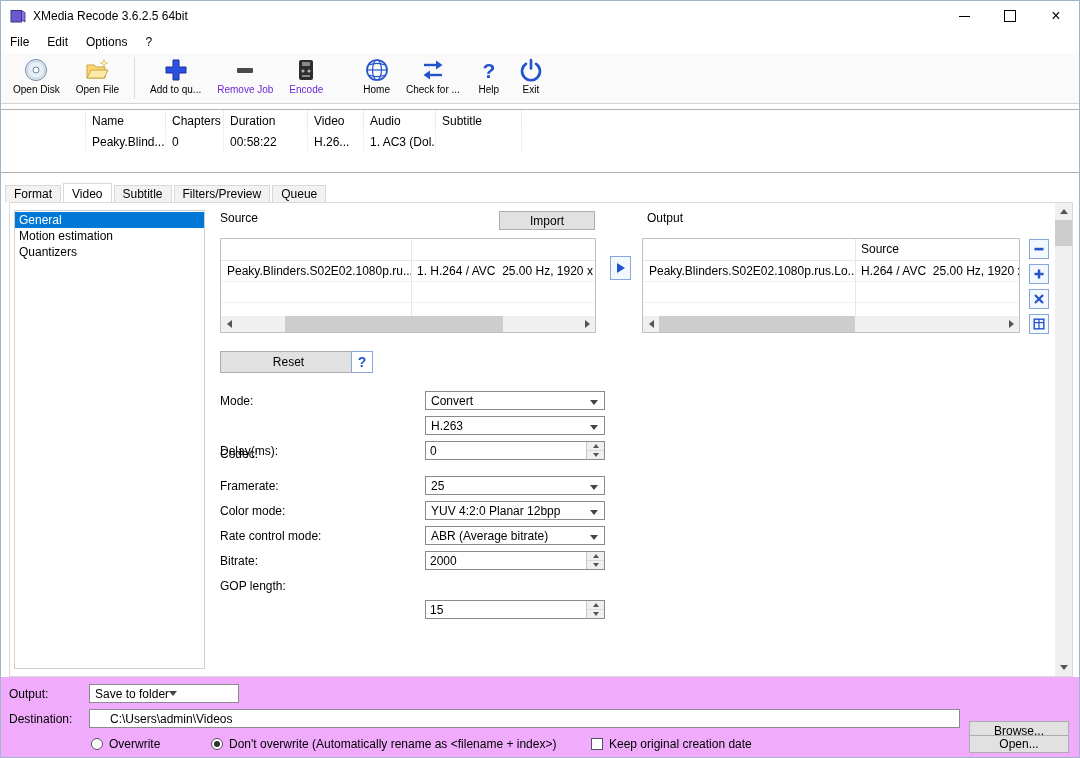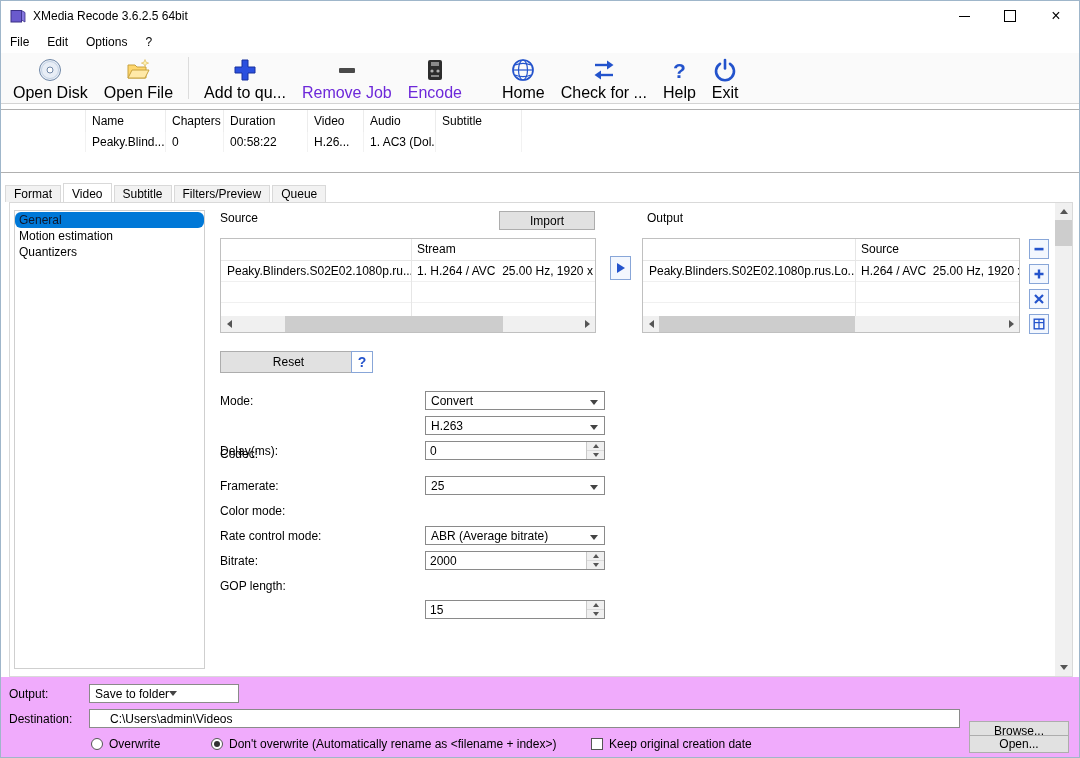--- a/index.html
+++ b/index.html
@@ -14,41 +14,41 @@
   .min-glyph{width:11px;height:1px;background:#000;}
   .max-glyph{width:10px;height:10px;border:1px solid #000;}
   .close-glyph{font-size:16px;line-height:1;}
   
   .menubar{position:absolute;left:0;top:30px;width:100%;height:22px;background:#fff;display:flex;align-items:center;}
   .menu-item{padding:3px 9px;white-space:nowrap;}
   
   .toolbar{position:absolute;left:0;top:52px;width:100%;height:51px;background:#fafafa;border-bottom:1px solid #d4d4d4;display:flex;align-items:flex-start;padding:3px 0 0 4px;box-sizing:border-box;}
   .tb-btn{display:flex;flex-direction:column;align-items:center;padding:1px 8px 0 8px;}
   .tb-icon{width:26px;height:26px;display:flex;align-items:center;justify-content:center;}
-  .tb-label{margin-top:1px;font-size:16px;white-space:nowrap;}
+  .tb-label{margin-top:1px;font-size:10px;white-space:nowrap;}
   .tb-btn.disabled .tb-label{color:#6d28d9;}
   .tb-sep{width:1px;height:42px;background:#dcdcdc;margin:1px 7px 0 7px;}
   .tb-gap{width:24px;}
   .help-glyph{font-size:21px;font-weight:bold;color:#2353cc;line-height:1;}
   
   .job-panel{position:absolute;left:0;top:108px;width:1080px;height:64px;background:#fff;border-top:1px solid #b0b0b0;border-bottom:1px solid #b0b0b0;box-sizing:border-box;}
   .job-header{display:flex;height:22px;}
   .job-hcell{box-sizing:border-box;padding:4px 4px 0 6px;border-right:1px solid #ececec;height:100%;white-space:nowrap;overflow:hidden;}
   .job-row{display:flex;height:20px;}
   .job-cell{box-sizing:border-box;padding:3px 4px 0 6px;border-right:1px solid #f2f2f2;height:100%;white-space:nowrap;overflow:hidden;}
   .jc0{width:85px;} .jc1{width:80px;} .jc2{width:58px;} .jc3{width:84px;} .jc4{width:56px;} .jc5{width:72px;} .jc6{width:86px;}
   
   .tabs{position:absolute;left:4px;top:184px;display:flex;z-index:5;}
   .tab{box-sizing:border-box;height:17px;padding:1px 8px 0 8px;border:1px solid #d9d9d9;border-bottom:none;background:#f2f2f2;margin-right:2px;white-space:nowrap;}
   .tab.active{background:#fff;height:19px;margin-top:-2px;padding-top:3px;position:relative;z-index:6;}
   
   .main-panel{position:absolute;left:8px;top:201px;width:1064px;height:475px;background:#fff;border:1px solid #d9d9d9;box-sizing:border-box;}
   .cat-list{position:absolute;left:4px;top:7px;width:191px;height:459px;background:#fff;border:1px solid #cfcfcf;padding-top:1px;box-sizing:border-box;}
   .cat-item{height:16px;line-height:16px;padding-left:4px;white-space:nowrap;}
-  .cat-item.selected{background:#0078d7;color:#0f172a;border-radius:6px;}
+  .cat-item.selected{background:#0078d7;color:#ffffff;}
   .panel-label{position:absolute;height:16px;line-height:16px;white-space:nowrap;}
   .btn{display:flex;align-items:center;justify-content:center;background:#e1e1e1;border:1px solid #adadad;font-size:12px;box-sizing:border-box;white-space:nowrap;}
   .import-btn{position:absolute;left:489px;top:8px;width:96px;height:19px;}
   
   .stream-table{position:absolute;background:#fff;border:1px solid #c0c0c0;box-sizing:border-box;overflow:hidden;}
   .st-src{left:210px;top:35px;width:376px;height:95px;}
   .st-out{left:632px;top:35px;width:378px;height:95px;}
   .st-header{display:flex;height:21px;border-bottom:1px solid #e6e6e6;}
   .st-hcell{box-sizing:border-box;padding:3px 6px 0 6px;white-space:pre;overflow:hidden;}
   .st-row{display:flex;height:20px;border-bottom:1px solid #f0f0f0;}
@@ -261,21 +261,20 @@
       <div class="cat-item">Quantizers</div>
     </div>
 
     <div class="panel-label" style="left:210px;top:7px;">Source</div>
     <div class="btn import-btn">Import</div>
     <div class="panel-label" style="left:637px;top:7px;">Output</div>
 
     <div class="stream-table st-src">
       <div class="st-header">
         <div class="st-hcell src-c0"></div>
-        <div class="st-hcell src-c1">Stream</div>
       </div>
       <div class="st-row">
         <div class="st-cell src-c0">Peaky.Blinders.S02E02.1080p.ru...</div>
         <div class="st-cell src-c1">1. H.264 / AVC  25.00 Hz, 1920 x 1080</div>
       </div>
       <div class="st-row"></div>
       <div class="col-line" style="left:190px;"></div>
       <div class="h-scroll">
         <div class="hs-arrow">
             <span class="tri-left"></span>
@@ -378,20 +377,24 @@
       </div>
     </div>
 
     <div class="f-label" style="top:275px;">Framerate:</div>
     <div class="combo" style="top:273px;">
       <span class="combo-val">25</span>
       <span class="chev tri-down-c"></span>
     </div>
 
     <div class="f-label" style="top:300px;">Color mode:</div>
+    <div class="combo" style="top:298px;">
+      <span class="combo-val">YUV 4:2:0 Planar 12bpp</span>
+      <span class="chev tri-down-c"></span>
+    </div>
 
     <div class="f-label" style="top:325px;">Rate control mode:</div>
     <div class="combo" style="top:323px;">
       <span class="combo-val">ABR (Average bitrate)</span>
       <span class="chev tri-down-c"></span>
     </div>
 
     <div class="f-label" style="top:350px;">Bitrate:</div>
     <div class="spin" style="top:348px;">
       <input value="2000" style="">

